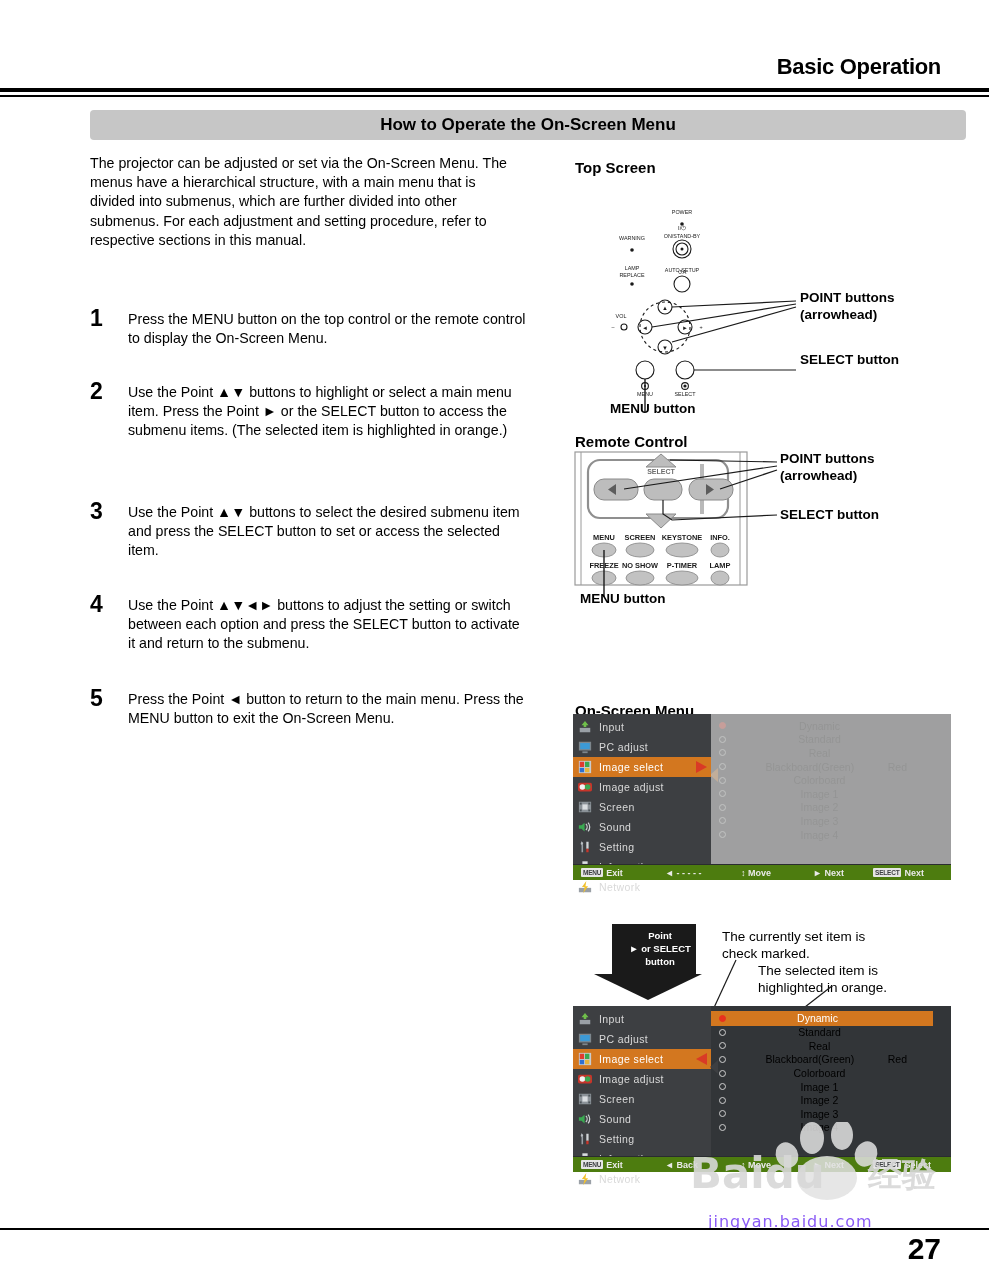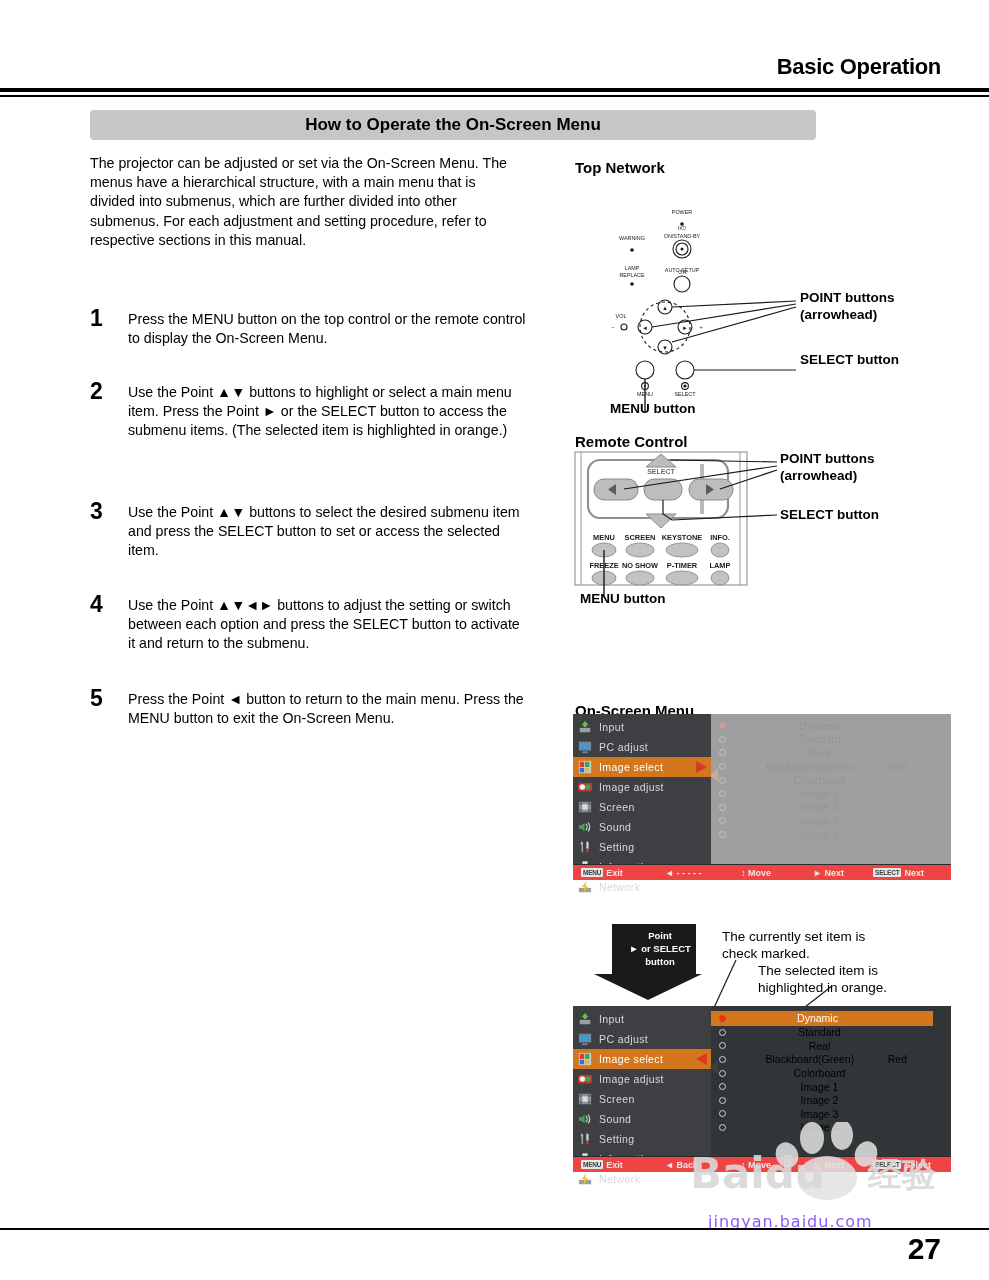--- a/index.html
+++ b/index.html
@@ -11,21 +11,21 @@
 
   
   .hdr-title{
     position:absolute;right:48px;top:54px;
     font-size:22px;font-weight:bold;letter-spacing:-0.3px;
   }
   .hdr-rule1{position:absolute;left:0;right:0;top:88px;height:4px;background:#000;}
   .hdr-rule2{position:absolute;left:0;right:0;top:95px;height:2px;background:#000;}
 
   .section-bar{
-    position:absolute;left:90px;top:110px;width:726px;height:30px;
+    position:absolute;left:90px;top:110px;width:876px;height:30px;
     background:#c6c6c6;border-radius:4px;
     display:flex;align-items:center;justify-content:center;
     font-size:17px;font-weight:bold;
   }
 
   
   .intro{
     position:absolute;left:90px;top:154px;width:425px;
     font-size:14.2px;line-height:19.2px;
   }
@@ -68,21 +68,21 @@
   }
   .osd .opt .rad.on{background:#e8301e;border-color:#e8301e;}
   .osd .opt .nm{flex:1;}
   .osd .opt .val{padding-right:30px;}
   .osd .opt.hl{background:#d3771f;color:#fff;height:14.5px;margin-right:4px;}
   .osd .nub{
     position:absolute;left:-1px;top:54px;width:0;height:0;
     border-top:7px solid transparent;border-bottom:7px solid transparent;
   }
   .osd .bar{
-    height:15px;background:#ef4444;border-top:1px solid #2a2c2f;
+    height:15px;background:#4d7c0f;border-top:1px solid #2a2c2f;
     display:flex;align-items:center;font-size:9px;color:#eaeaea;font-weight:bold;
   }
   .osd .bar .k{
     background:#e6e6e6;color:#3d3f42;font-size:6.5px;font-weight:bold;
     padding:1px 2px;margin-right:3px;border-radius:1px;letter-spacing:-0.2px;
   }
   .osd .bar .cell{display:flex;align-items:center;}
 
   
   .dimpane{position:absolute;inset:0;background:rgba(190,190,190,0.78);pointer-events:none;}
@@ -139,21 +139,21 @@
   </div>
   <div class="step" style="top:596px">
     <div class="num">4</div>
     <div class="txt">Use the Point ▲▼◄► buttons to adjust the setting or switch between each option and press the SELECT button to activate it and return to the submenu.</div>
   </div>
   <div class="step" style="top:690px">
     <div class="num">5</div>
     <div class="txt">Press the Point ◄ button to return to the main menu. Press the MENU button to exit the On-Screen Menu.</div>
   </div>
 
-  <div class="sub-h" style="left:575px;top:159px">Top Network</div>
+  <div class="sub-h" style="left:575px;top:159px">Top Screen</div>
 
   <svg class="diag" style="left:600px;top:200px" width="350" height="195" viewBox="0 0 350 195">
     <g fill="none" stroke="#1a1a1a" stroke-width="1.1">
 
       <circle cx="82" cy="24" r="1.8" fill="#1a1a1a" stroke="none"></circle>
 
       <circle cx="32" cy="50" r="1.8" fill="#1a1a1a" stroke="none"></circle>
 
       <circle cx="32" cy="84" r="1.8" fill="#1a1a1a" stroke="none"></circle>
 

